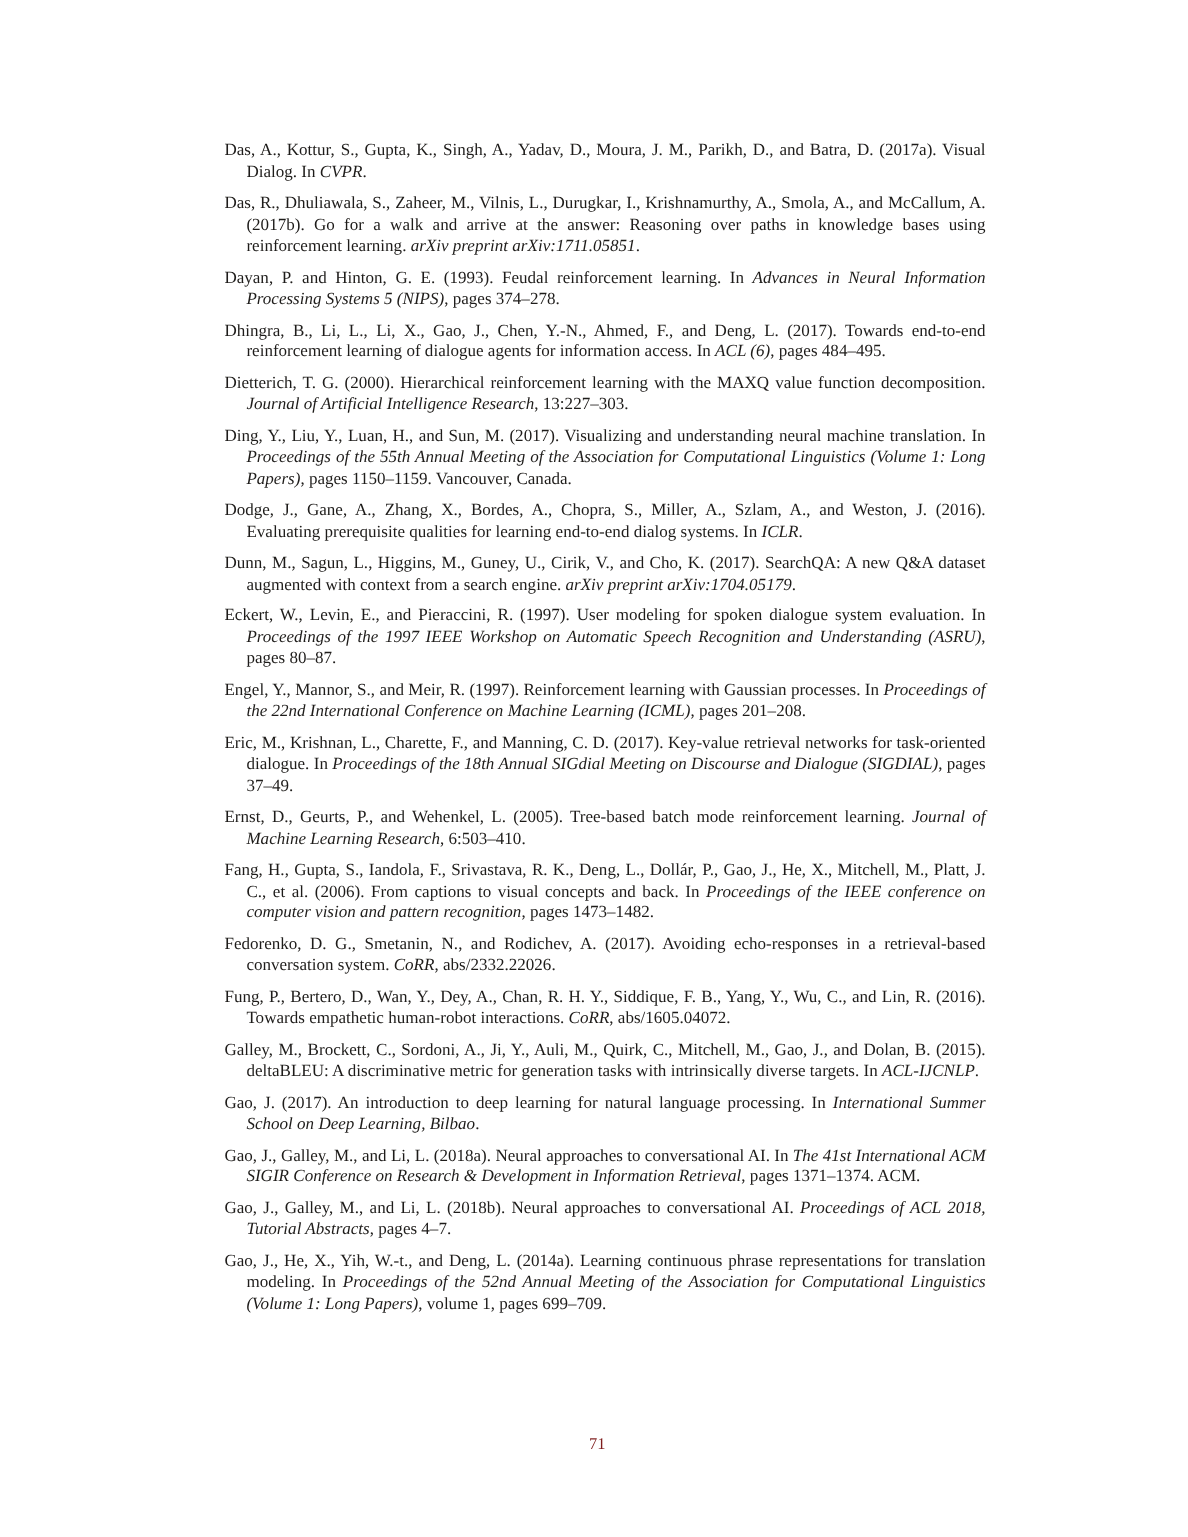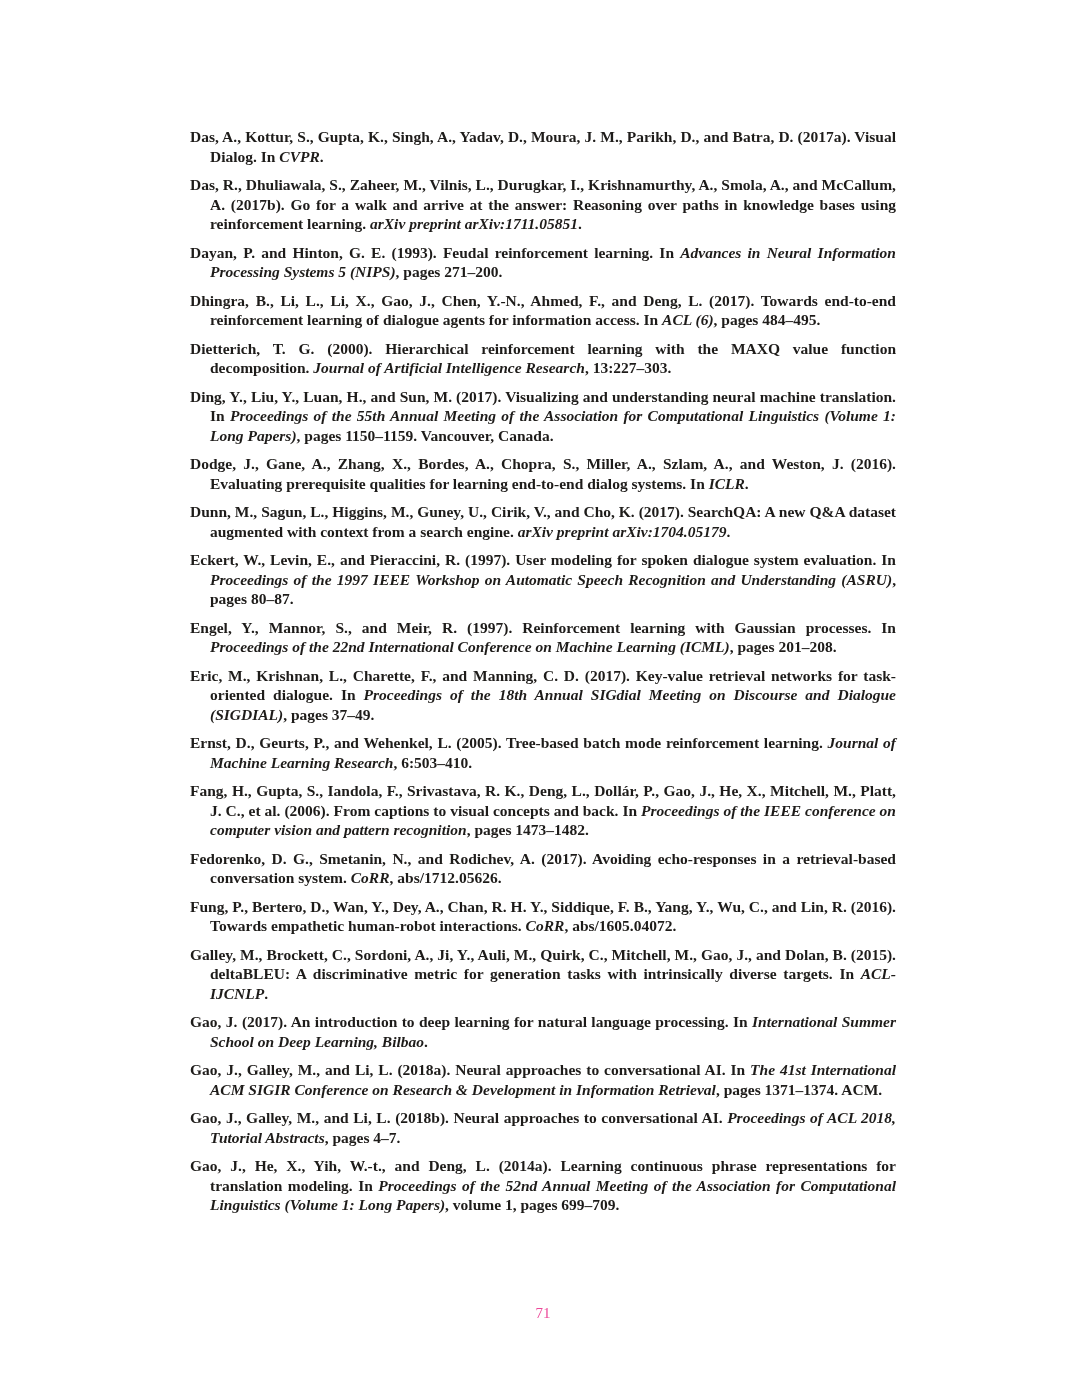--- a/index.html
+++ b/index.html
@@ -18,58 +18,57 @@
   }
   .references {
     position: absolute;
     left: 190px;
     top: 127px;
     width: 706px;
     font-size: 15.5px;
     line-height: 19.5px;
   }
   .reference {
-    margin: 0 0 9px 0;
+    margin: 0 0 9px 14px;
     padding-left: 20px;
     text-indent: -20px;
     text-align: justify;
-    font-weight: bold;
   }
   .reference i {
     font-style: italic;
   }
   .page-number {
     position: absolute;
     left: 190px;
     width: 706px;
     top: 1305px;
     text-align: center;
     font-size: 15px;
-    color: #ec4899;
+    color: #7f1d1d;
   }
 </style>
 </head>
 <body>
 
 <div class="sheet">
   <div class="references">
       <p class="reference"><span>Das, A., Kottur, S., Gupta, K., Singh, A., Yadav, D., Moura, J. M., Parikh, D., and Batra, D. (2017a). Visual Dialog. In </span><i>CVPR</i><span>.</span></p>
       <p class="reference"><span>Das, R., Dhuliawala, S., Zaheer, M., Vilnis, L., Durugkar, I., Krishnamurthy, A., Smola, A., and McCallum, A. (2017b). Go for a walk and arrive at the answer: Reasoning over paths in knowledge bases using reinforcement learning. </span><i>arXiv preprint arXiv:1711.05851</i><span>.</span></p>
-      <p class="reference"><span>Dayan, P. and Hinton, G. E. (1993). Feudal reinforcement learning. In </span><i>Advances in Neural Information Processing Systems 5 (NIPS)</i><span>, pages 271–200.</span></p>
+      <p class="reference"><span>Dayan, P. and Hinton, G. E. (1993). Feudal reinforcement learning. In </span><i>Advances in Neural Information Processing Systems 5 (NIPS)</i><span>, pages 374–278.</span></p>
       <p class="reference"><span>Dhingra, B., Li, L., Li, X., Gao, J., Chen, Y.-N., Ahmed, F., and Deng, L. (2017). Towards end-to-end reinforcement learning of dialogue agents for information access. In </span><i>ACL (6)</i><span>, pages 484–495.</span></p>
       <p class="reference"><span>Dietterich, T. G. (2000). Hierarchical reinforcement learning with the MAXQ value function decomposition. </span><i>Journal of Artificial Intelligence Research</i><span>, 13:227–303.</span></p>
       <p class="reference"><span>Ding, Y., Liu, Y., Luan, H., and Sun, M. (2017). Visualizing and understanding neural machine translation. In </span><i>Proceedings of the 55th Annual Meeting of the Association for Computational Linguistics (Volume 1: Long Papers)</i><span>, pages 1150–1159. Vancouver, Canada.</span></p>
       <p class="reference"><span>Dodge, J., Gane, A., Zhang, X., Bordes, A., Chopra, S., Miller, A., Szlam, A., and Weston, J. (2016). Evaluating prerequisite qualities for learning end-to-end dialog systems. In </span><i>ICLR</i><span>.</span></p>
       <p class="reference"><span>Dunn, M., Sagun, L., Higgins, M., Guney, U., Cirik, V., and Cho, K. (2017). SearchQA: A new Q&amp;A dataset augmented with context from a search engine. </span><i>arXiv preprint arXiv:1704.05179</i><span>.</span></p>
       <p class="reference"><span>Eckert, W., Levin, E., and Pieraccini, R. (1997). User modeling for spoken dialogue system evaluation. In </span><i>Proceedings of the 1997 IEEE Workshop on Automatic Speech Recognition and Understanding (ASRU)</i><span>, pages 80–87.</span></p>
       <p class="reference"><span>Engel, Y., Mannor, S., and Meir, R. (1997). Reinforcement learning with Gaussian processes. In </span><i>Proceedings of the 22nd International Conference on Machine Learning (ICML)</i><span>, pages 201–208.</span></p>
       <p class="reference"><span>Eric, M., Krishnan, L., Charette, F., and Manning, C. D. (2017). Key-value retrieval networks for task-oriented dialogue. In </span><i>Proceedings of the 18th Annual SIGdial Meeting on Discourse and Dialogue (SIGDIAL)</i><span>, pages 37–49.</span></p>
       <p class="reference"><span>Ernst, D., Geurts, P., and Wehenkel, L. (2005). Tree-based batch mode reinforcement learning. </span><i>Journal of Machine Learning Research</i><span>, 6:503–410.</span></p>
       <p class="reference"><span>Fang, H., Gupta, S., Iandola, F., Srivastava, R. K., Deng, L., Dollár, P., Gao, J., He, X., Mitchell, M., Platt, J. C., et al. (2006). From captions to visual concepts and back. In </span><i>Proceedings of the IEEE conference on computer vision and pattern recognition</i><span>, pages 1473–1482.</span></p>
-      <p class="reference"><span>Fedorenko, D. G., Smetanin, N., and Rodichev, A. (2017). Avoiding echo-responses in a retrieval-based conversation system. </span><i>CoRR</i><span>, abs/1712.05626.</span></p>
+      <p class="reference"><span>Fedorenko, D. G., Smetanin, N., and Rodichev, A. (2017). Avoiding echo-responses in a retrieval-based conversation system. </span><i>CoRR</i><span>, abs/2332.22026.</span></p>
       <p class="reference"><span>Fung, P., Bertero, D., Wan, Y., Dey, A., Chan, R. H. Y., Siddique, F. B., Yang, Y., Wu, C., and Lin, R. (2016). Towards empathetic human-robot interactions. </span><i>CoRR</i><span>, abs/1605.04072.</span></p>
       <p class="reference"><span>Galley, M., Brockett, C., Sordoni, A., Ji, Y., Auli, M., Quirk, C., Mitchell, M., Gao, J., and Dolan, B. (2015). deltaBLEU: A discriminative metric for generation tasks with intrinsically diverse targets. In </span><i>ACL-IJCNLP</i><span>.</span></p>
       <p class="reference"><span>Gao, J. (2017). An introduction to deep learning for natural language processing. In </span><i>International Summer School on Deep Learning, Bilbao</i><span>.</span></p>
       <p class="reference"><span>Gao, J., Galley, M., and Li, L. (2018a). Neural approaches to conversational AI. In </span><i>The 41st International ACM SIGIR Conference on Research &amp; Development in Information Retrieval</i><span>, pages 1371–1374. ACM.</span></p>
       <p class="reference"><span>Gao, J., Galley, M., and Li, L. (2018b). Neural approaches to conversational AI. </span><i>Proceedings of ACL 2018, Tutorial Abstracts</i><span>, pages 4–7.</span></p>
       <p class="reference"><span>Gao, J., He, X., Yih, W.-t., and Deng, L. (2014a). Learning continuous phrase representations for translation modeling. In </span><i>Proceedings of the 52nd Annual Meeting of the Association for Computational Linguistics (Volume 1: Long Papers)</i><span>, volume 1, pages 699–709.</span></p>
     </div>
   <div class="page-number">71</div>
 </div>
 

